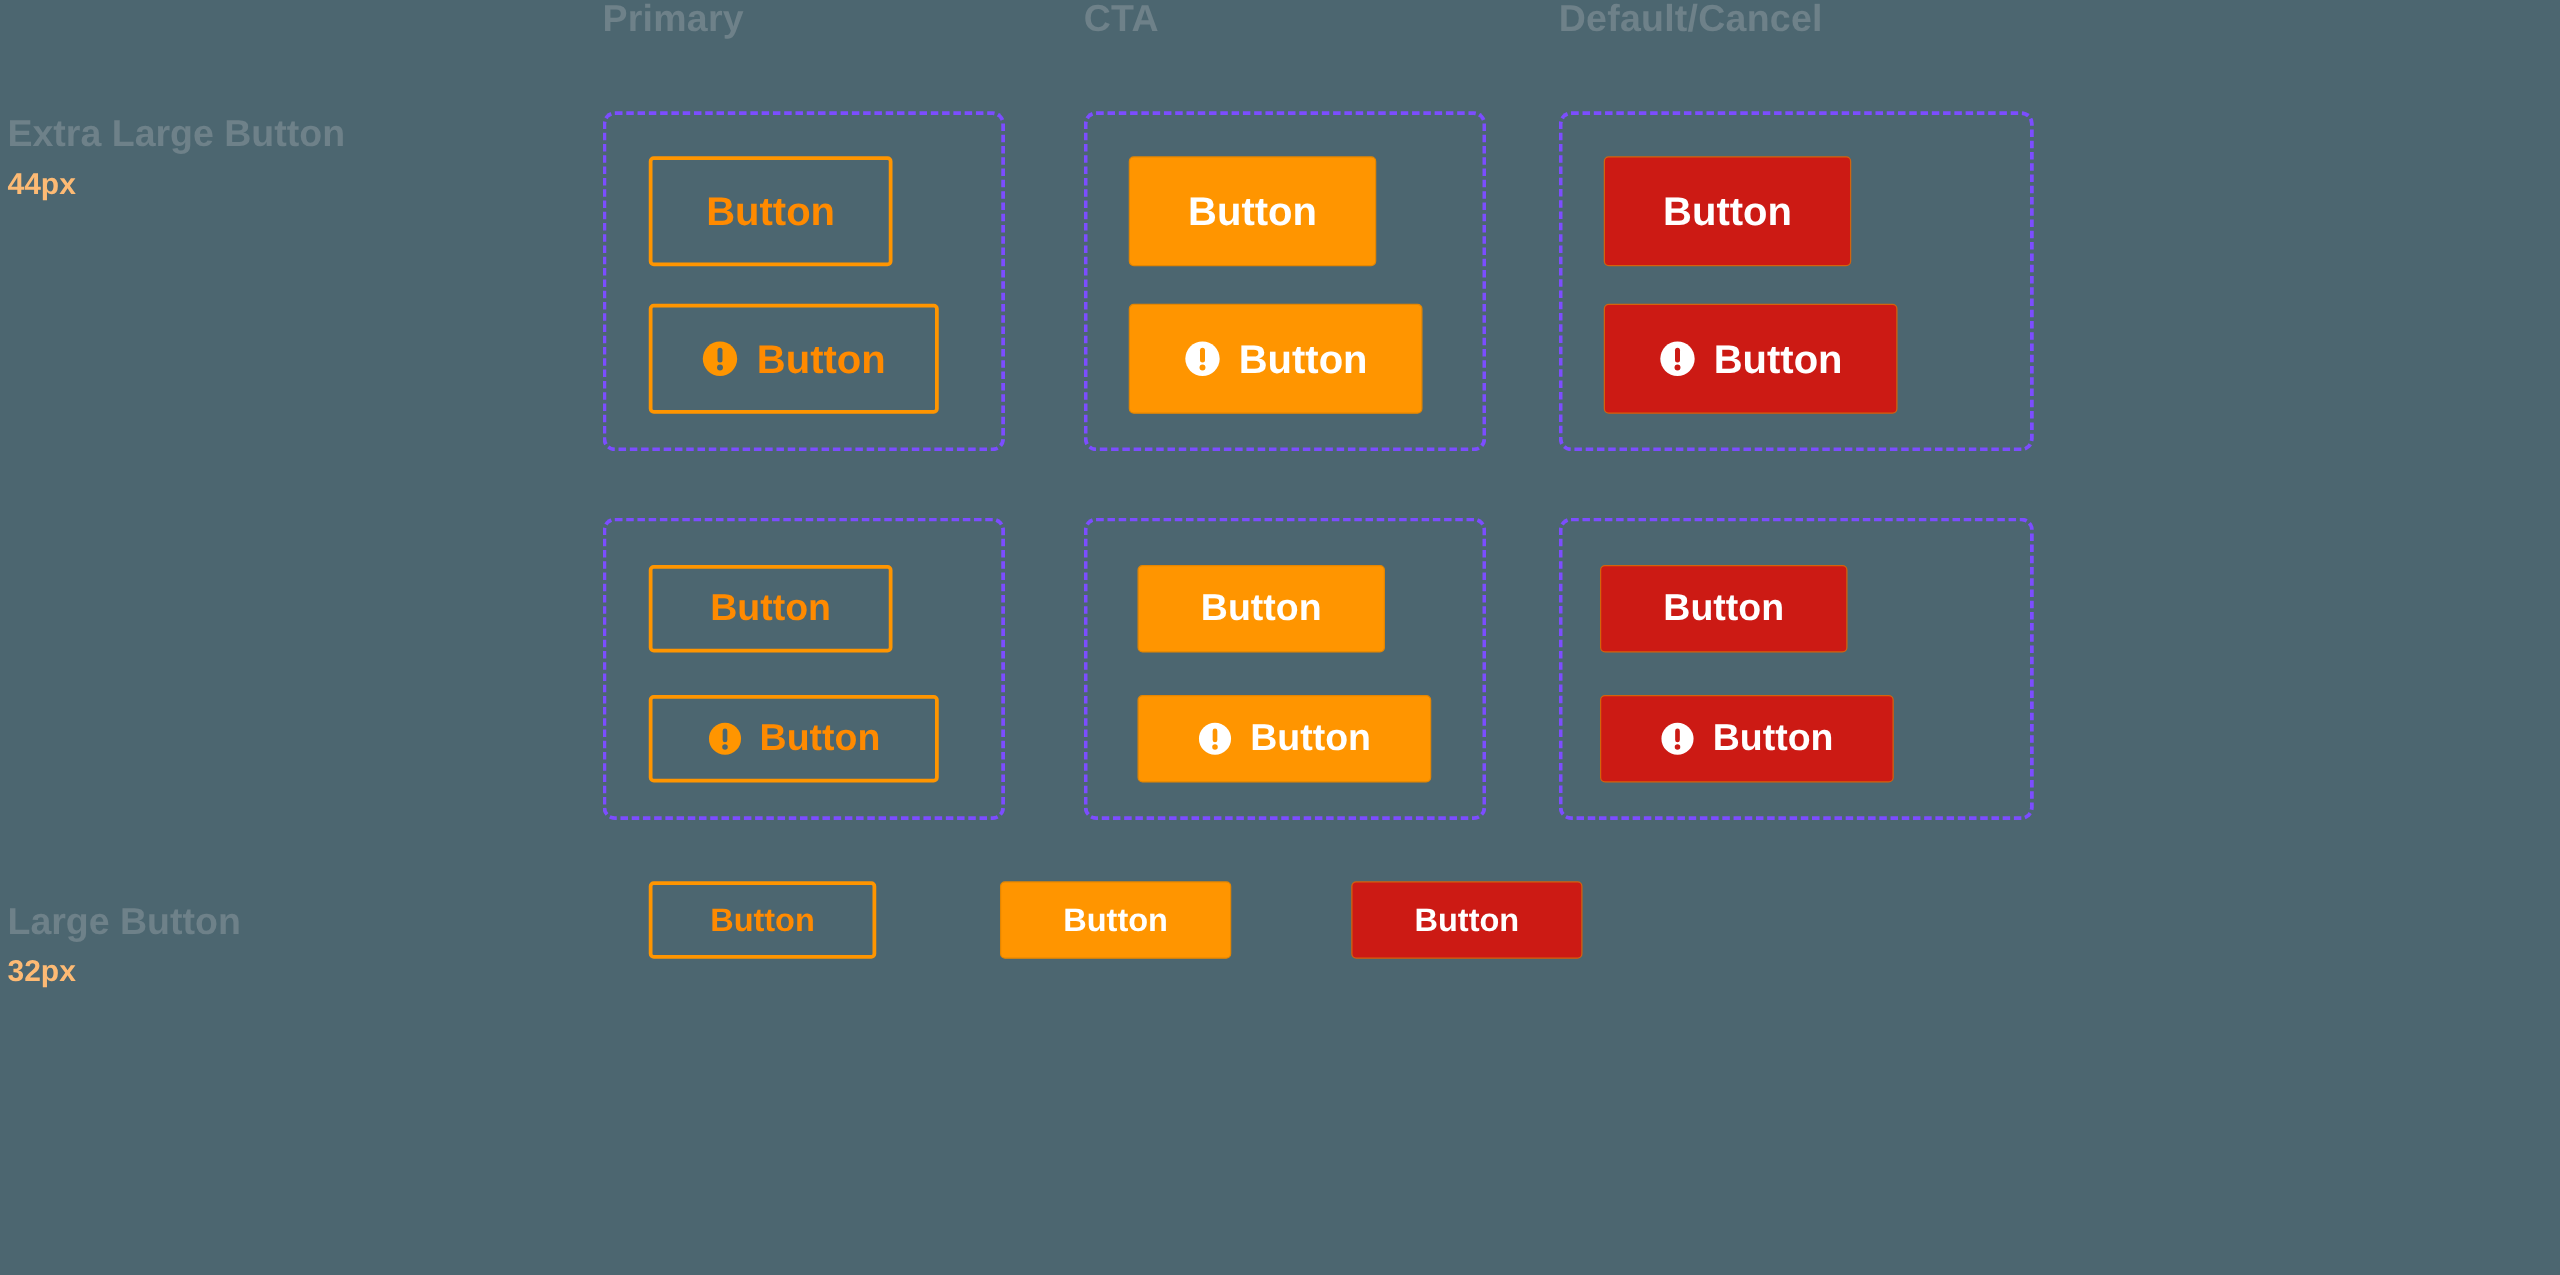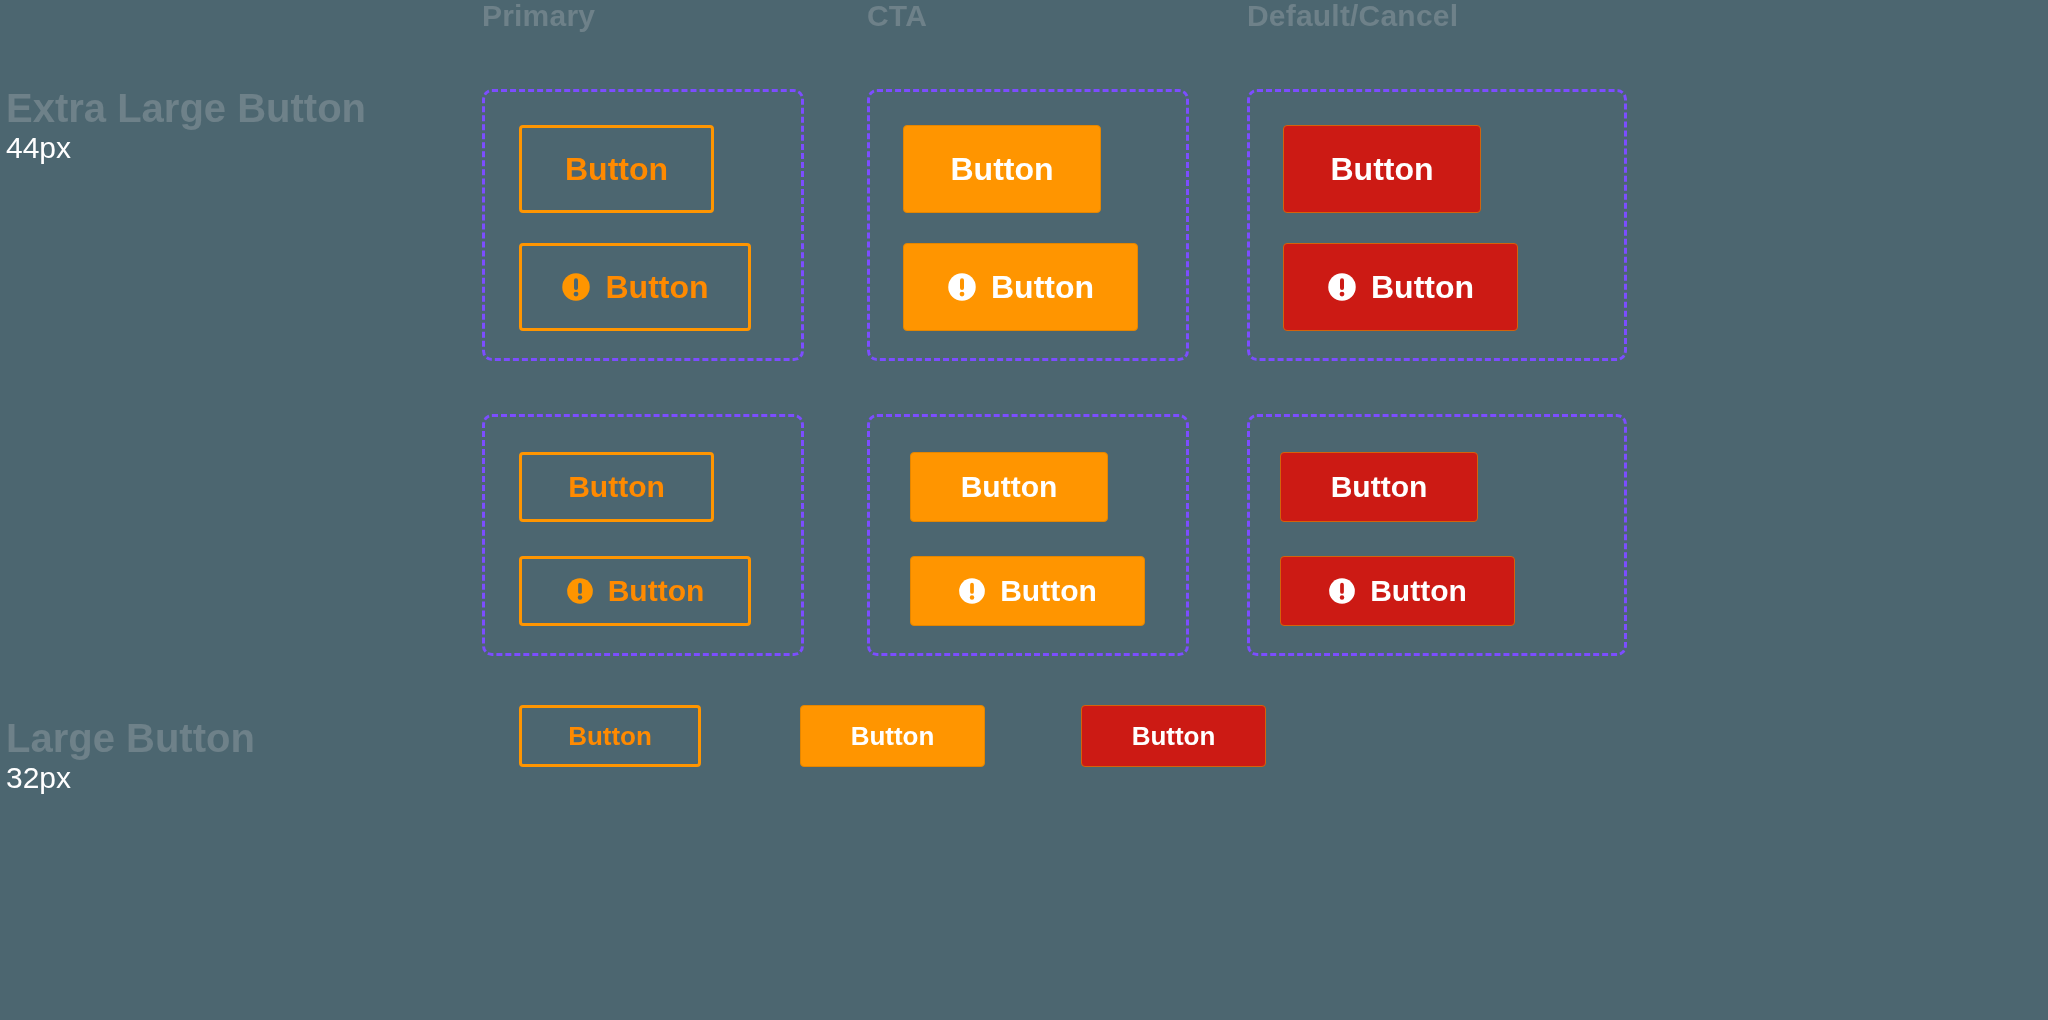--- a/index.html
+++ b/index.html
@@ -32,30 +32,30 @@
     line-height: 36px;
   }
 
   
   .row-label {
     position: absolute;
     left: 6px;
     white-space: nowrap;
   }
   .row-label .rl-title {
-    font-size: 40px;
+    font-size: 30px;
     font-weight: 700;
     color: #6E8189;
     line-height: 40px;
     display: block;
   }
   .row-label .rl-size {
-    font-size: 30px;
-    font-weight: 400;
-    color: #ffffff;
+    font-size: 24px;
+    font-weight: 700;
+    color: #fdba74;
     line-height: 40px;
     display: block;
   }
 
   
   .spec-box {
     position: absolute;
     border: 3px dashed #7C4DFF;
     border-radius: 10px;
     box-sizing: border-box;

